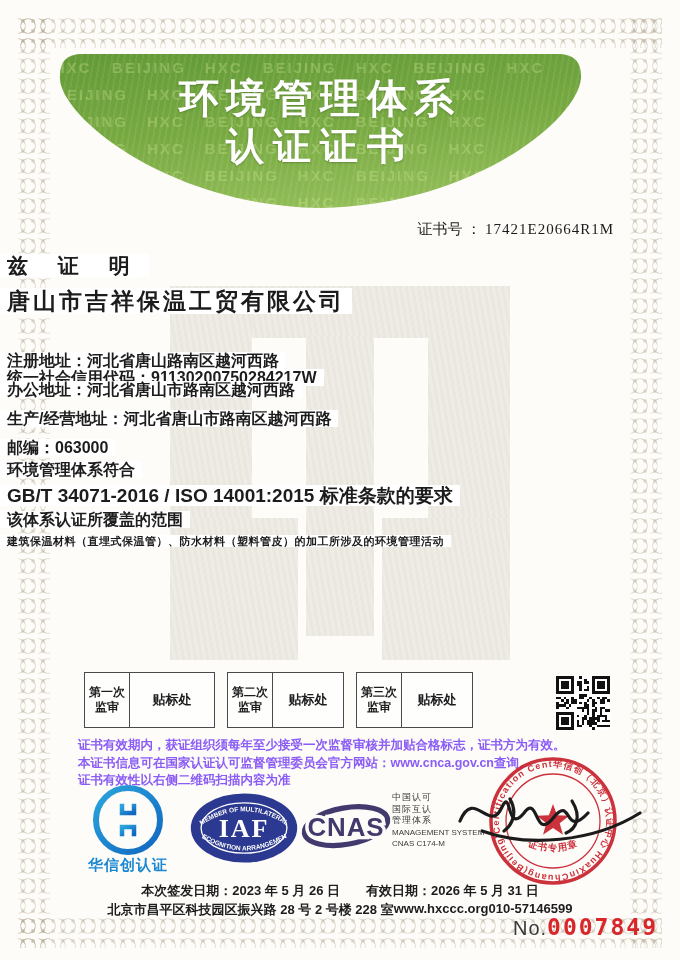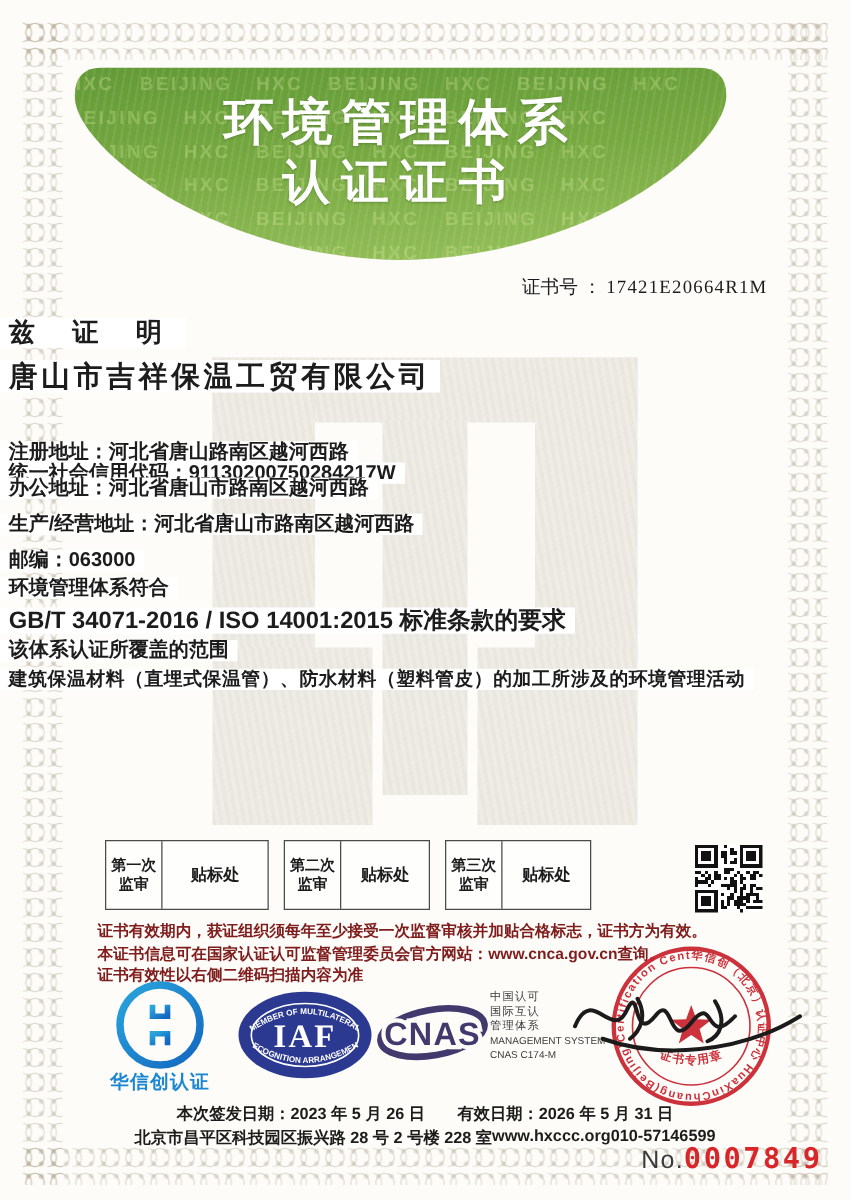--- a/index.html
+++ b/index.html
@@ -57,34 +57,34 @@
   .cert-no .val{letter-spacing:1px;}
   .line{position:absolute;left:0;width:680px;text-align:left;z-index:4;}
   .line span{background:#fff;padding:0 7px;}
   .intro{top:252px;font-size:21px;font-weight:600;letter-spacing:12px;}
   .company{top:286px;font-size:23px;font-weight:bold;letter-spacing:3px;}
   .d0{top:322px;margin-top:46px;} .d1{top:351px;} .d2{top:380px;} .d3{top:409px;} .d4{top:438px;}
   .detail{font-size:16px;font-weight:600;}
   .conform{top:460px;font-size:16px;font-weight:600;}
   .standard{top:483px;font-size:19px;font-weight:bold;}
   .scopeintro{top:510px;font-size:16px;font-weight:600;}
-  .scope{top:534px;font-size:15px;font-weight:bold;letter-spacing:.5px;}
+  .scope{top:534px;font-size:11px;font-weight:bold;letter-spacing:.5px;}
 
   
   .audit{position:absolute;left:84px;top:672px;display:flex;gap:12px;z-index:4;}
   .abox{display:flex;border:1.5px solid #4a4a4a;height:54px;background:rgba(255,255,255,.6);}
   .abox .rnd{width:44px;display:flex;flex-direction:column;align-items:center;justify-content:center;
     font-size:12px;font-weight:600;line-height:15px;border-right:1.5px solid #4a4a4a;}
   .abox .cell{display:flex;align-items:center;justify-content:center;font-size:13px;font-weight:600;}
   .abox.b0 .cell{width:84px;} .abox.b1 .cell{width:70px;} .abox.b2 .cell{width:70px;}
 
   .qr{position:absolute;left:556px;top:676px;z-index:4;}
 
   .notes{position:absolute;left:78px;top:737px;z-index:4;font-size:12.5px;font-weight:600;
-    line-height:17.5px;color:#7f1d1d;}
+    line-height:17.5px;color:#8b5cf6;}
 
   
   .logo{position:absolute;z-index:4;}
   .hxc-logo{left:82px;top:784px;}
   .hxc-cap{position:absolute;left:70px;top:856px;width:116px;text-align:center;z-index:4;
     font-size:15px;font-weight:bold;color:#1b87d3;letter-spacing:1px;}
   .iaf-logo{left:188px;top:790px;}
   .cnas-logo{left:300px;top:797px;}
   .cnas-cap{position:absolute;left:392px;top:792px;z-index:4;color:#3a3a3a;}
   .cnas-cap .zh{font-size:9px;line-height:11.5px;letter-spacing:1px;}

